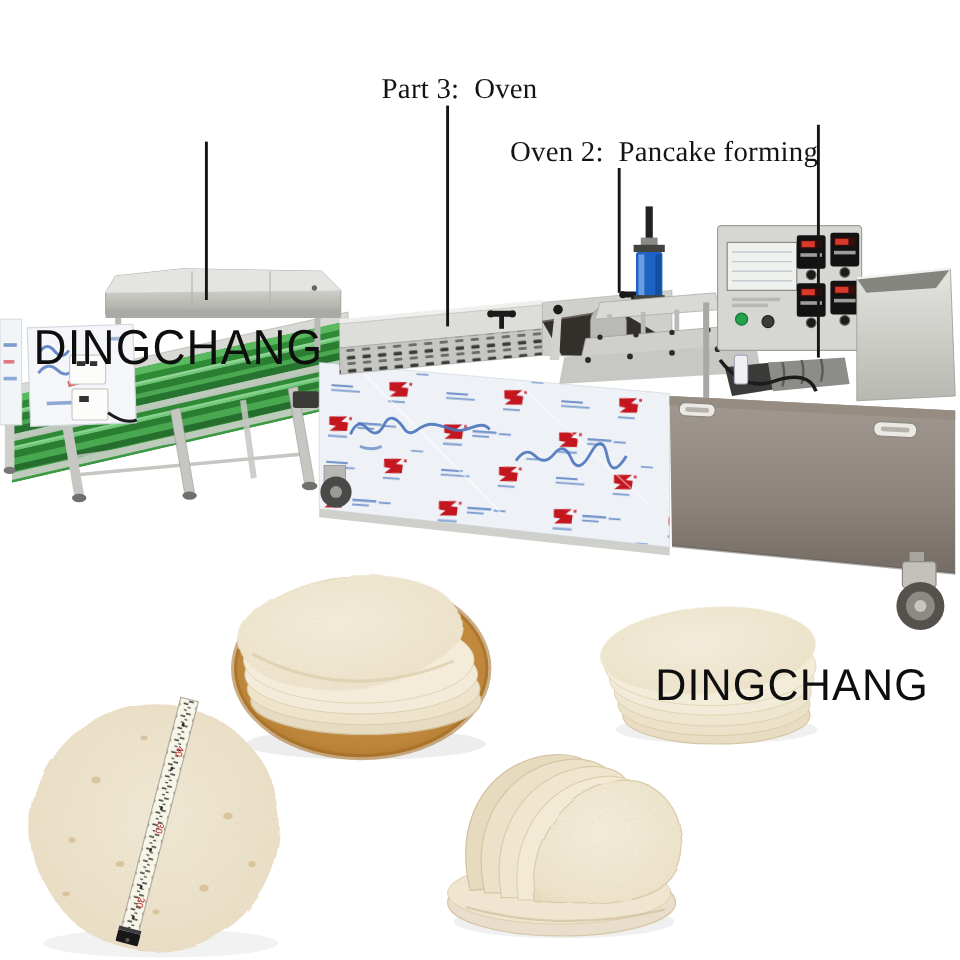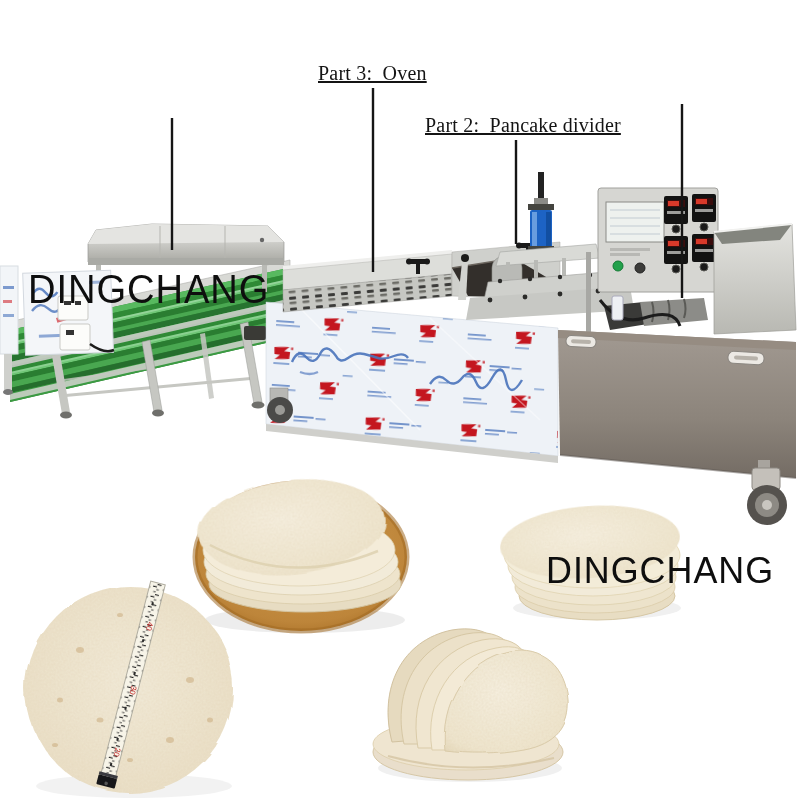--- a/index.html
+++ b/index.html
@@ -1,20 +1,20 @@
 <!DOCTYPE html>
 <html style="--belt-green: #2f8a36; --film-blue: #4a74bc; --logo-red: #c4161f; --cabinet-taupe: #968c82; --cylinder-blue: #1d63c4; --wood-brown: #c08a3e; --tortilla-cream: #f2ebd9; --label-ink: #141414;"><head>
 <meta charset="utf-8">
 <style>
   html,body{margin:0;padding:0;background:#ffffff;}
   .stage{position:relative;width:800px;height:800px;background:#ffffff;overflow:hidden;
          font-family:"Liberation Sans",sans-serif;}
   .stage svg{position:absolute;left:0;top:0;}
-  .callout{position:absolute;font-family:"Liberation Serif",serif;font-size:20px;
-           color:var(--label-ink,#141414);white-space:pre;letter-spacing:.2px;text-decoration:underline;}
+  .callout{position:absolute;font-family:"Liberation Serif",serif;font-size:24px;
+           color:var(--label-ink,#141414);white-space:pre;letter-spacing:.2px;}
   .watermark{position:absolute;color:#0e0e0e;font-family:"Liberation Sans",sans-serif;
              font-weight:400;transform-origin:left top;}
   .wm-machine{left:28px;top:266px;font-size:41px;transform:scaleX(.93);letter-spacing:1px;}
   .wm-products{left:546px;top:550px;font-size:37px;transform:scaleX(.97);letter-spacing:1px;}
 </style>
 </head>
 <body>
 
 <div class="stage">
 
@@ -414,18 +414,18 @@
       <g>
         <rect x="-9.5" y="197" width="19" height="3" fill="#3a3a40"></rect>
         <rect x="-9.5" y="200" width="19" height="10" rx="1" fill="#17171a"></rect>
         <circle cx="0" cy="207" r="1.8" fill="#555"></circle>
       </g>
     </g>
   </g>
 </svg>
 
 <div class="callout" style="left:318px;top:62px">Part 3:  Oven</div>
-<div class="callout" style="left:425px;top:114px">Part 2:  Pancake divider</div>
+<div class="callout" style="left:425px;top:114px">Oven 2:  Pancake forming</div>
 
 <div class="watermark wm-machine">DINGCHANG</div>
 <div class="watermark wm-products">DINGCHANG</div>
 
 </div>
 
 </body></html>

